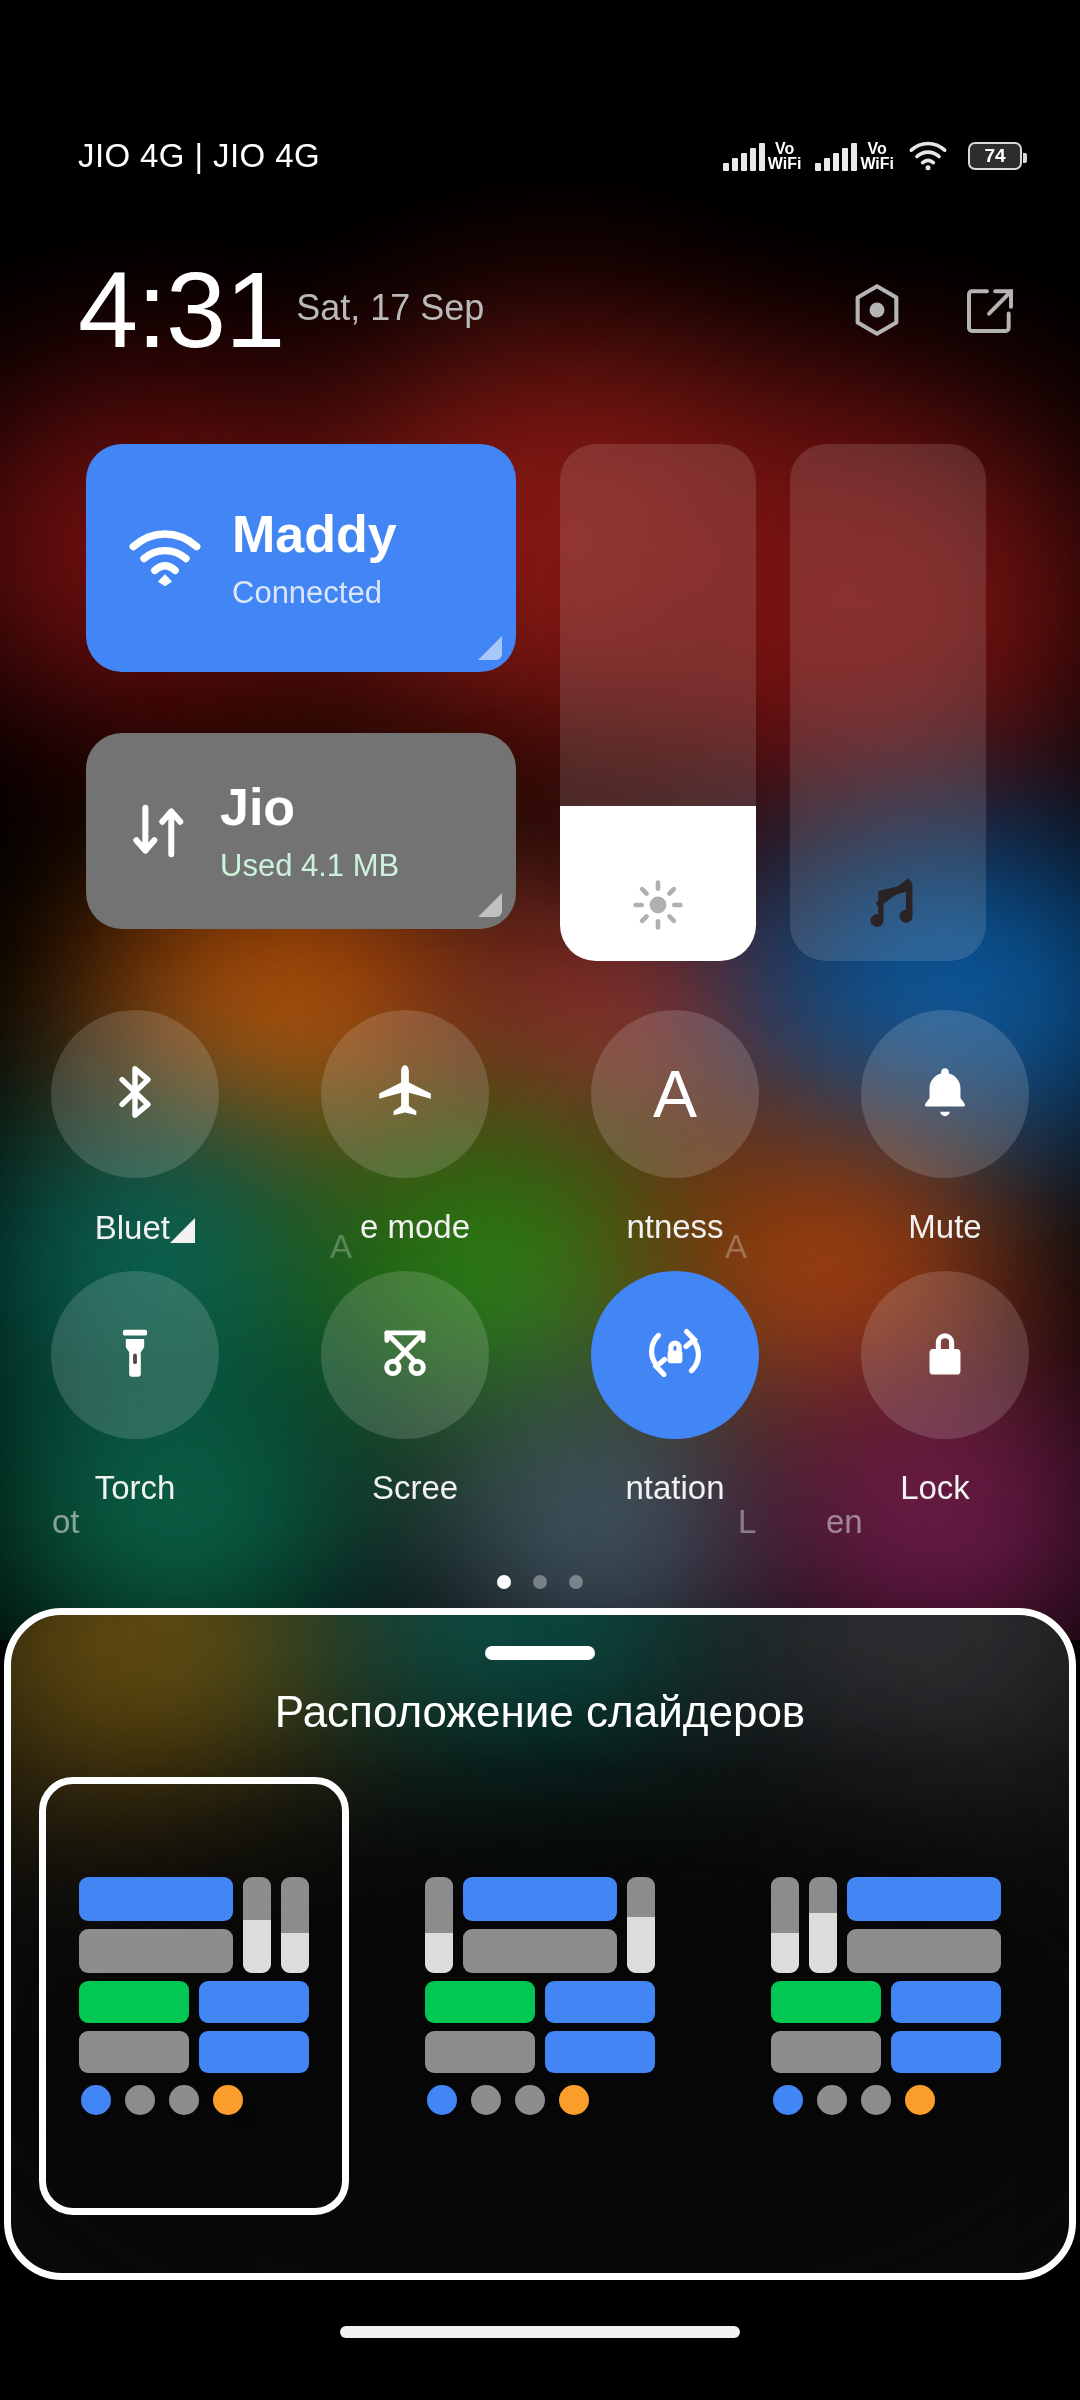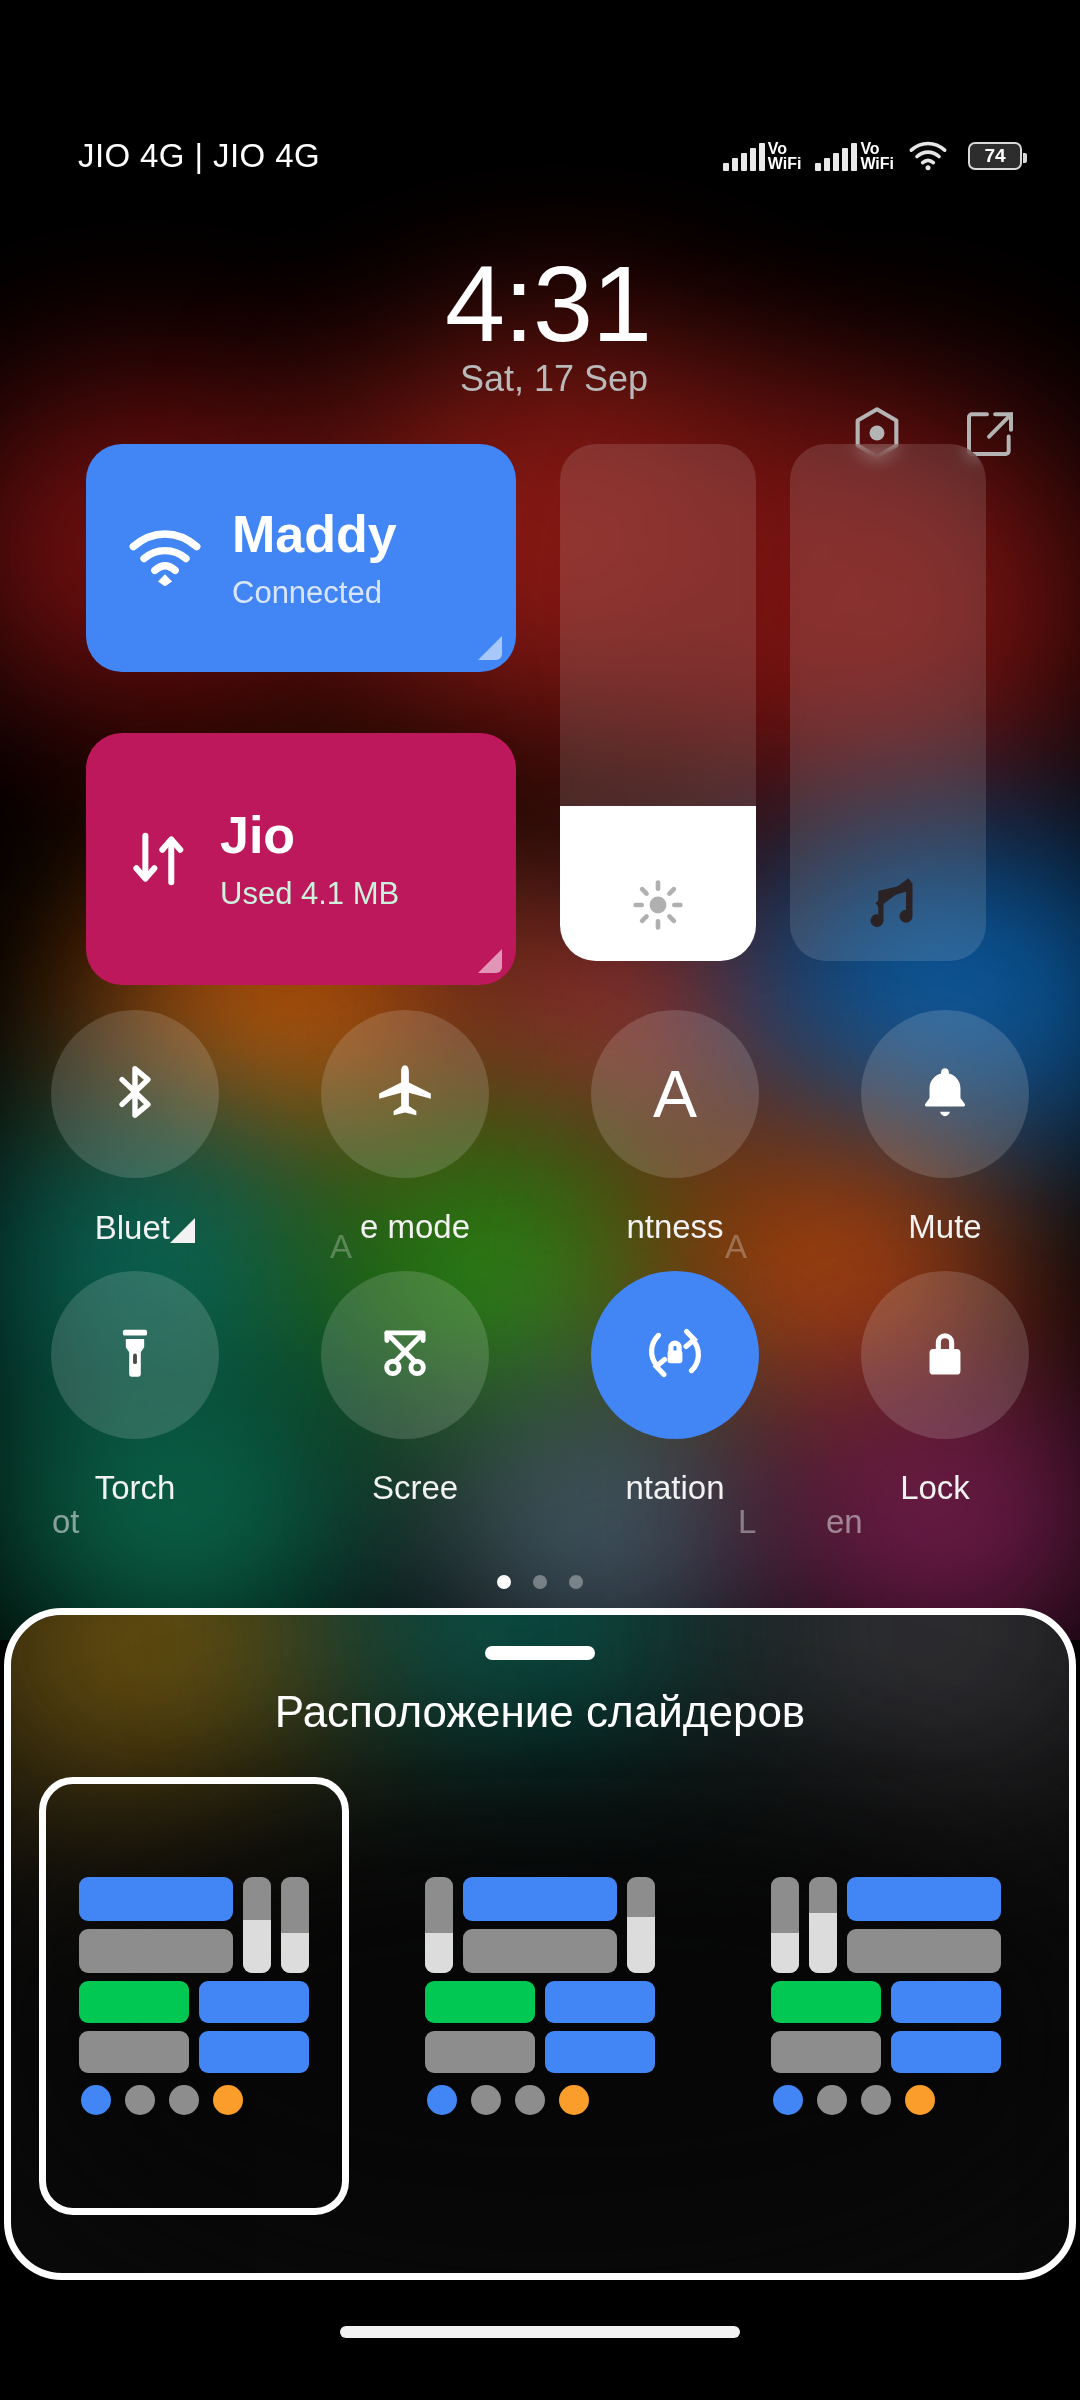--- a/index.html
+++ b/index.html
@@ -6,58 +6,58 @@
   html,body { width:1080px; height:2400px; background:#000; overflow:hidden; }
   body { font-family:"Liberation Sans", sans-serif; color:#fff; position:relative; }
 
   
   #glow-backdrop { position:absolute; left:0; top:0; width:1080px; height:1640px; overflow:hidden; }
   #glow-backdrop .blob { position:absolute; border-radius:50%; filter:blur(90px); opacity:.95; }
 
   
   #status-bar { position:absolute; left:0; top:128px; width:1080px; height:56px;
                 display:flex; align-items:center; justify-content:space-between;
-                padding:0 58px 0 78px; }
+                padding:0 58px 0 78px;text-align:center; }
   #status-carriers { font-size:33px; letter-spacing:.4px; color:#fff; white-space:nowrap; }
   #status-icons { display:flex; align-items:center; gap:14px; }
 
   .sig { display:flex; align-items:flex-end; gap:3px; height:28px; }
   .sig i { display:block; width:6px; background:#e9e9e9; border-radius:1px; }
   .sig i:nth-child(1){height:8px}.sig i:nth-child(2){height:13px}
   .sig i:nth-child(3){height:18px}.sig i:nth-child(4){height:23px}.sig i:nth-child(5){height:28px}
   .vowifi { font-size:16px; line-height:15px; margin-left:3px; font-weight:bold; }
   .sig-group { display:flex; align-items:flex-end; }
 
   .batt { width:54px; height:28px; border:2.5px solid #d8d8d8; border-radius:7px;
           display:flex; align-items:center; justify-content:center; position:relative;
           background:#2d2d2d; margin-left:6px; }
   .batt:after { content:""; position:absolute; right:-7px; top:9px; width:4px; height:10px;
                 background:#d8d8d8; border-radius:0 2px 2px 0; }
   .batt span { font-size:19px; font-weight:bold; color:#fff; }
 
   
   #qs-header { position:absolute; left:0; top:250px; width:1080px; height:120px;
-               display:flex; align-items:center; padding:0 62px 0 78px;flex-direction:column; }
+               display:flex; align-items:center; padding:0 62px 0 78px; }
   #clock-time { font-size:108px; font-weight:300; line-height:1; letter-spacing:-1px; }
   #clock-date { font-size:36px; color:#b9b9b9; margin-left:12px; padding-bottom:4px; }
   #header-actions { margin-left:auto; display:flex; gap:56px; align-items:center; }
 
   
   .big-tile { position:absolute; border-radius:36px; padding:0 0 0 42px;
               display:flex; align-items:center; overflow:hidden; }
   .bt-texts { margin-left:30px; }
   .bt-title { font-size:52px; font-weight:bold; line-height:1.15; }
   .bt-sub { font-size:31px; line-height:1.2; margin-top:10px; }
   .corner { position:absolute; right:14px; bottom:12px; width:0; height:0;
             border-left:24px solid transparent; border-bottom:24px solid rgba(255,255,255,.55);
             border-bottom-right-radius:6px; }
 
   #tile-wifi { left:86px; top:444px; width:430px; height:228px; background:#4285f4; }
   #tile-wifi .bt-sub { color:#d9e5fb; }
-  #tile-data { left:86px; top:733px; width:430px; height:252px; background:#be185d; }
+  #tile-data { left:86px; top:733px; width:430px; height:196px; background:#737373; }
   #tile-data .bt-sub { color:#cdf2dc; }
 
   
   .vslider { position:absolute; border-radius:36px; overflow:hidden;
              background:rgba(255,255,255,.13); backdrop-filter:blur(8px); }
   #slider-brightness { left:560px; top:444px; width:196px; height:517px; }
   #slider-volume { left:790px; top:444px; width:196px; height:517px; }
   .vfill { position:absolute; left:0; bottom:0; width:100%; background:#fff; }
   .vs-icon { position:absolute; left:0; bottom:28px; width:100%;
              display:flex; align-items:center; justify-content:center; }

